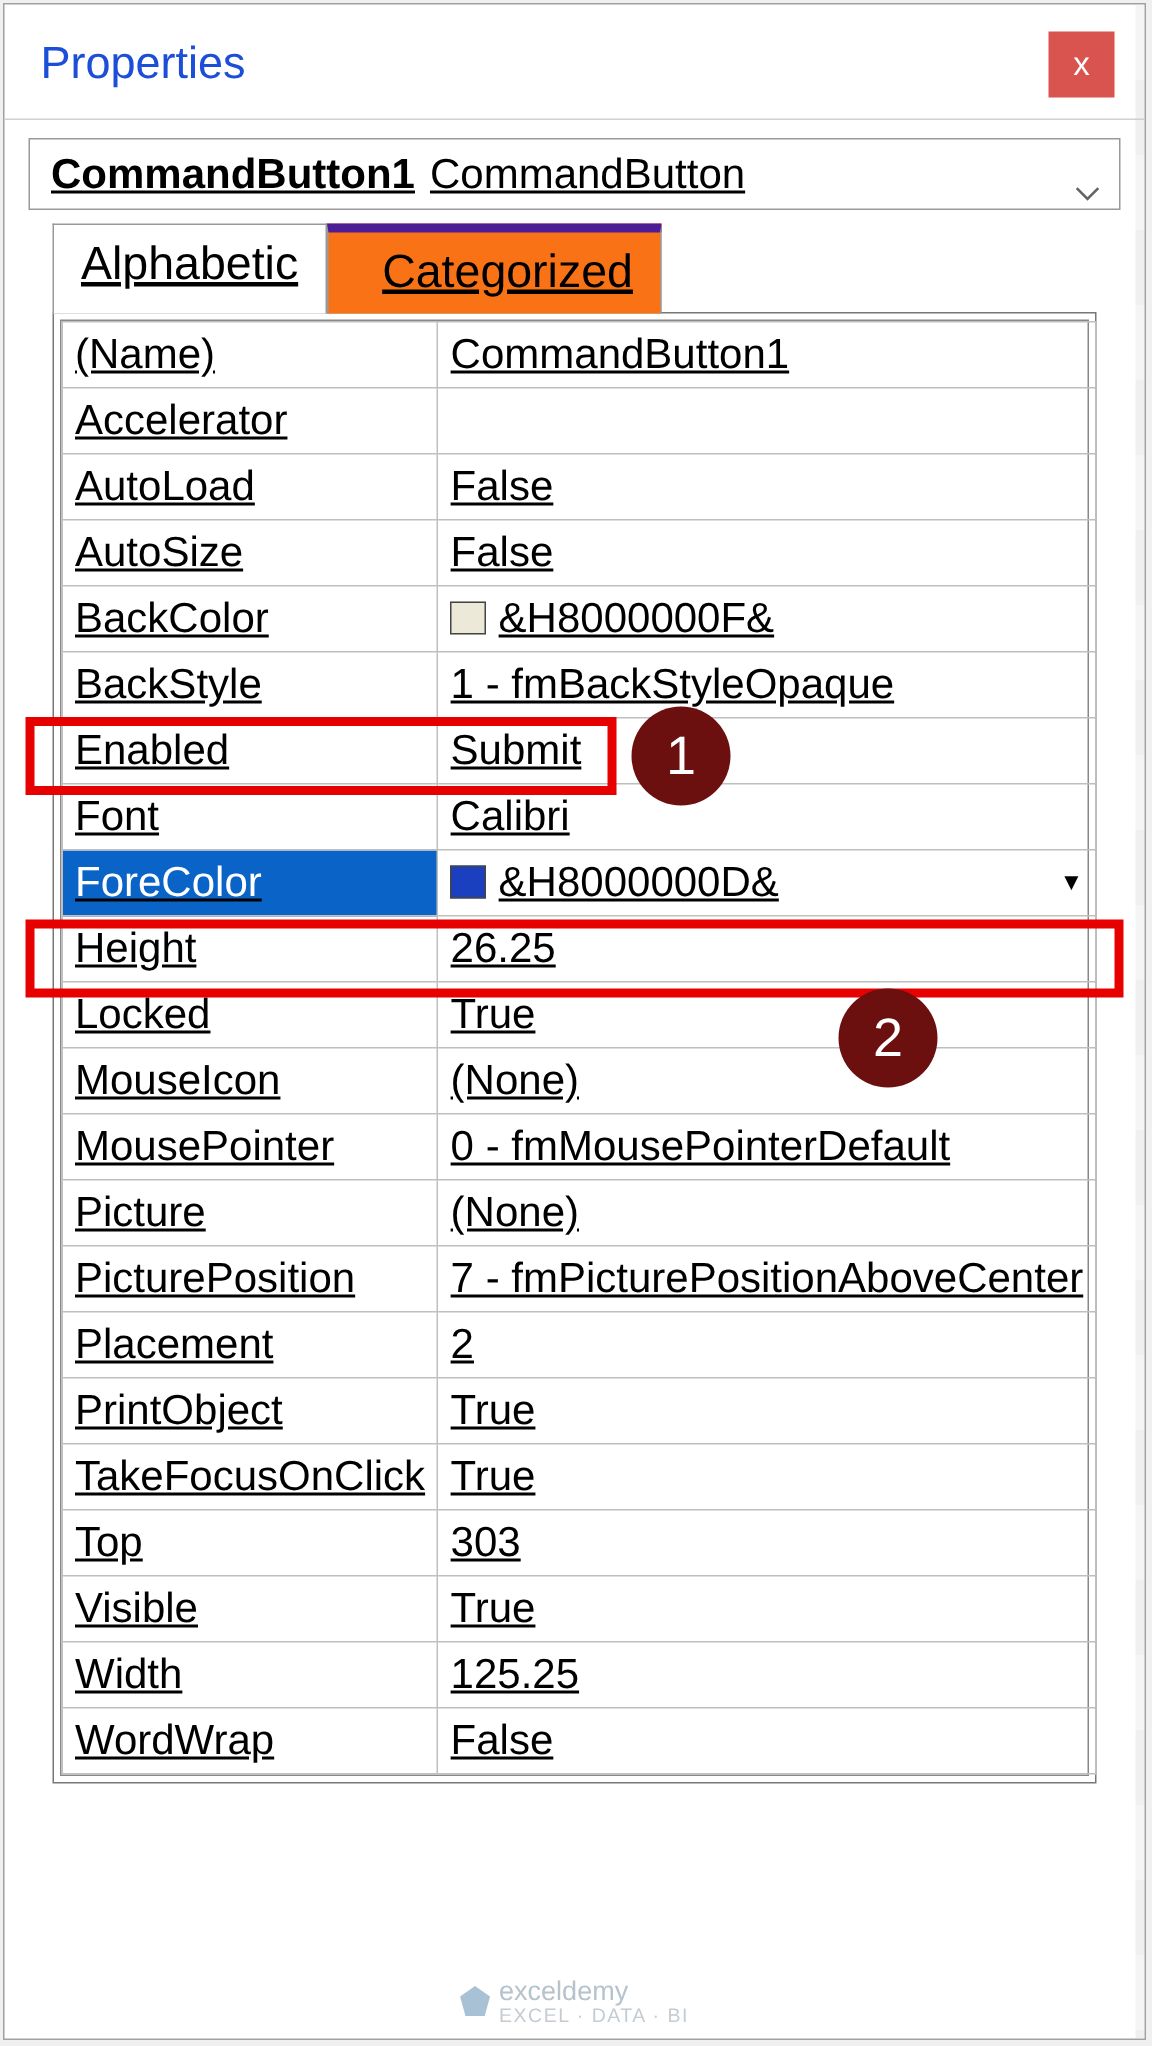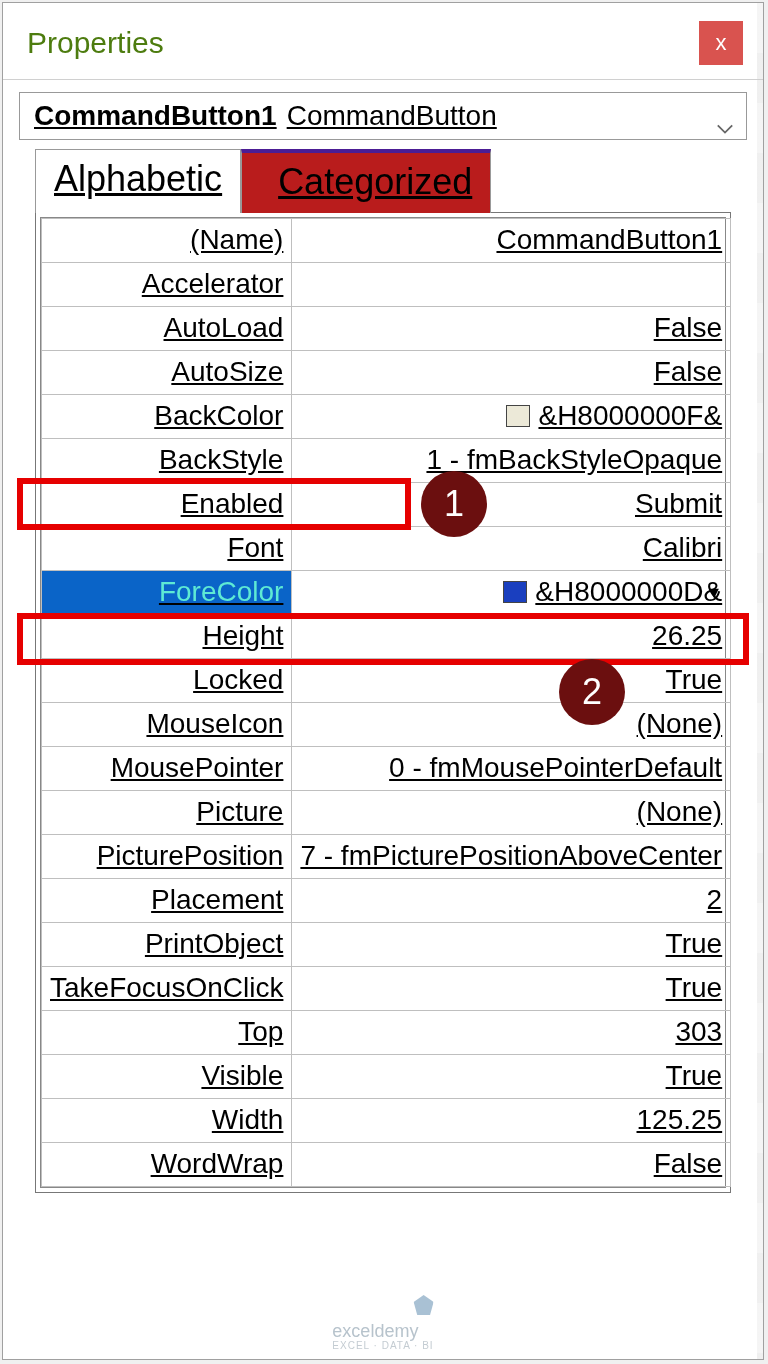--- a/index.html
+++ b/index.html
@@ -21,21 +21,21 @@
   }
   .header {
     display: flex;
     align-items: center;
     justify-content: space-between;
     padding: 18px 20px 14px 24px;
     border-bottom: 1px solid #d0d0d0;
   }
   .header-title {
     font-size: 30px;
-    color: #4d7c0f;
+    color: #1d4ed8;
   }
   .close-btn {
     width: 44px;
     height: 44px;
     background: #d9534f;
     color: #fff;
     font-size: 22px;
     display: flex;
     align-items: center;
     justify-content: center;
@@ -68,27 +68,27 @@
   .tabs {
     display: flex;
     margin-top: 8px;
     padding-left: 16px;
   }
   .tab {
     border: 1px solid #999;
     border-bottom: none;
     background: #fff;
     padding: 8px 18px 10px 18px;
-    font-size: 36px;
+    font-size: 31px;
     position: relative;
     top: 1px;
   }
   .tab.inactive {
-    border-top: 4px solid #4c1d95;
-    background: #b91c1c;
+    border-top: 6px solid #4c1d95;
+    background: #f97316;
     z-index: 0;
     padding-left: 36px;
   }
   .tab.active { z-index: 2; background:#fff; }
   .grid-wrap {
     margin: 0 16px 0 16px;
     border: 1px solid #777;
     background: #fff;
   }
   .grid-inner {
@@ -99,36 +99,35 @@
     width: 100%;
     border-collapse: collapse;
     font-size: 28px;
   }
   td {
     border: 1px solid #bfbfbf;
     padding: 4px 8px 5px 8px;
     height: 44px;
     vertical-align: middle;
     white-space: nowrap;
-    text-align: right;
   }
   td.name { width: 240px; }
   .swatch {
     display: inline-block;
     width: 24px;
     height: 22px;
     border: 1px solid #444;
     vertical-align: middle;
     margin-right: 8px;
     position: relative;
     top: -2px;
   }
   .row-selected td.name {
     background: #0a64c8;
-    color: #5eead4;
+    color: #ffffff;
   }
   .row-selected td.value {
     position: relative;
   }
   .dd-arrow {
     position: absolute;
     right: 8px;
     top: 50%;
     transform: translateY(-50%);
     font-size: 16px;
@@ -153,30 +152,29 @@
     z-index: 11;
   }
   .watermark {
     position: absolute;
     bottom: 8px;
     left: 50%;
     transform: translateX(-50%);
     font-size: 18px;
     color: #b7c3cc;
     display: flex;
-    align-items: flex-end;
+    align-items: center;
     gap: 6px;
-    flex-direction: column;
   }
   .watermark .logo {
     width: 20px; height: 20px;
     background: #a9c1d4;
     clip-path: polygon(50% 0, 100% 35%, 82% 100%, 18% 100%, 0 35%);
   }
-  .watermark .sub { font-size: 10px; letter-spacing: 1px; display:block; color:#c4ccd2; margin-top:-2px;}
+  .watermark .sub { font-size: 13px; letter-spacing: 1px; display:block; color:#c4ccd2; margin-top:-2px;}
   .right-edge {
     position: absolute;
     right: 0; top: 0;
     width: 6px; height: 100%;
     background: repeating-linear-gradient(#ddd 0 50px, #ccc 50px 100px);
     opacity: 0.3;
   }
 </style>
 </head>
 <body>

